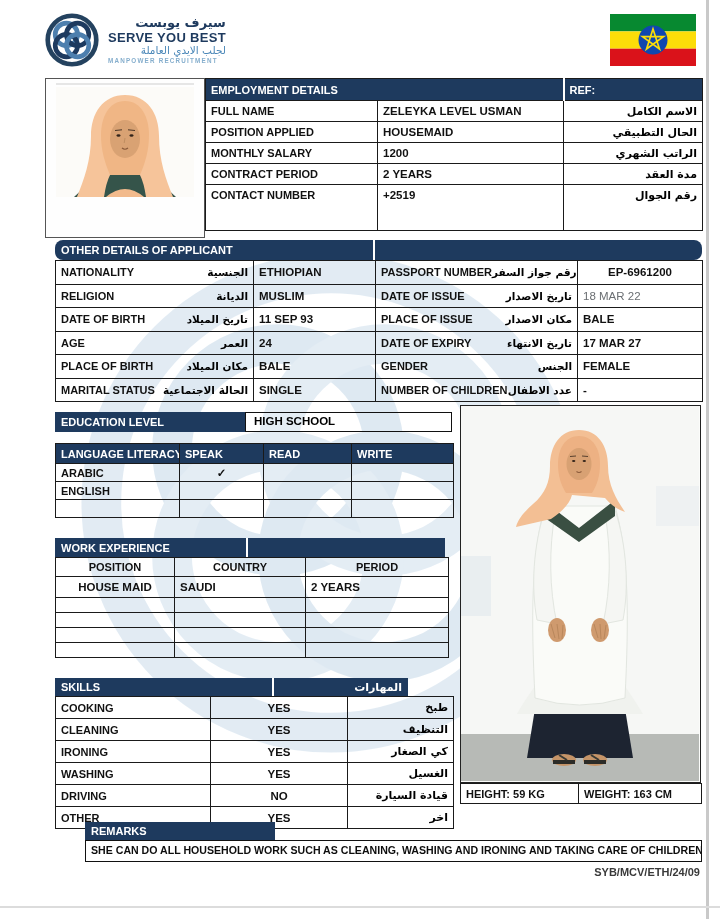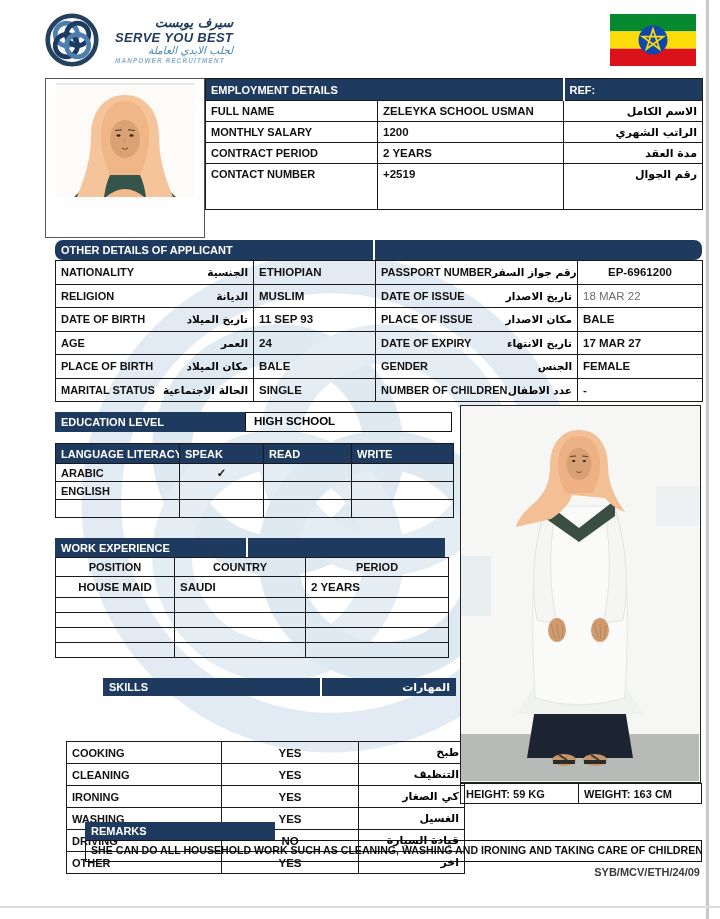--- a/index.html
+++ b/index.html
@@ -11,21 +11,21 @@
   .abs { position:absolute; }
 
   
   .edge-r { position:absolute; left:706px; top:0; width:3px; height:919px; background:#c9c9c9; }
   .edge-b { position:absolute; left:0; top:906px; width:720px; height:2px; background:#dcdcdc; }
 
   
   .watermark { position:absolute; left:66px; top:238px; width:530px; height:530px; opacity:.22; }
 
   
-  .logo-wrap { left:44px; top:12px; display:flex; align-items:center; gap:15px;font-style:italic; }
+  .logo-wrap { left:44px; top:12px; display:flex; align-items:center; gap:8px; }
   .logo-text { display:flex; flex-direction:column; line-height:1.12; }
   .logo-ar-title { font-family:"DejaVu Sans",sans-serif; font-size:13px; font-weight:bold; color:#1e3a5e; direction:rtl; }
   .logo-title { font-size:13px; font-weight:bold; color:#1e3a5e; letter-spacing:.3px; }
   .logo-ar-sub { font-family:"DejaVu Sans",sans-serif; font-size:10.5px; color:#4a87b8; direction:rtl; }
   .logo-sub { font-size:6.3px; color:#85aecd; letter-spacing:1.2px; font-weight:bold; }
   .flag { left:610px; top:14px; }
 
   
   .navybar {
     background:#1e3a5e; color:#fff; font-weight:bold; font-size:11px;
@@ -47,36 +47,36 @@
   .ar { font-family:"DejaVu Sans",sans-serif; direction:rtl; text-align:right; font-weight:bold; font-size:11px; }
   td.dualcell > .dual-in { display:flex; justify-content:space-between; align-items:center; }
   .dl { font-weight:bold; color:#111; }
   .ar-inline { font-family:"DejaVu Sans",sans-serif; direction:rtl; font-weight:bold; font-size:10.5px; }
   .ctr { text-align:center; }
   .emp-tbl  { left:205px; top:78px;  width:497px; }
   .od-left  { left:55px;  top:260px; width:320px; }
   .od-right { left:375px; top:260px; width:327px; }
   .lang-tbl { left:55px;  top:443px; width:398px; }
   .work-tbl { left:55px;  top:557px; width:393px; }
-  .skill-tbl{ left:66px;  top:696px; width:398px;margin-top:45px; }
+  .skill-tbl{ left:55px;  top:696px; width:398px; }
   .hw-tbl   { left:460px; top:783px; width:241px; }
   tr.h22{height:22px} tr.h21{height:21px} tr.h46{height:46px}
   tr.h24{height:23.5px} tr.h20{height:20px} tr.h18{height:18px}
   tr.h19{height:19px} tr.h15{height:15px} tr.hsk{height:22px}
 
   
   .photo-box { left:45px; top:78px; width:160px; height:160px; border:1px solid #555; background:#fff; box-sizing:border-box; }
   .body-box { left:460px; top:405px; width:241px; height:378px; border:1.5px solid #222; background:#fbfcfa; box-sizing:border-box; overflow:hidden; }
 
   
   .od-hdr   { left:55px; top:240px; width:647px; height:20px; position:absolute;border-radius:8px; }
   .edu-bar  { left:55px; top:412px; width:190px; height:20px; position:absolute; }
   .edu-val  { left:245px; top:412px; width:207px; height:20px; position:absolute; border:1.5px solid #111; box-sizing:border-box; font-weight:bold; font-size:11.5px; line-height:17px; padding-left:8px; }
   .work-bar { left:55px; top:538px; width:390px; height:19px; position:absolute; }
-  .skill-bar{ left:55px; top:678px; width:353px; height:18px; position:absolute; justify-content:space-between;margin-left:48px; }
+  .skill-bar{ left:55px; top:678px; width:353px; height:18px; position:absolute; justify-content:space-between; }
   .skill-bar .artitle { font-family:"DejaVu Sans",sans-serif; direction:rtl; font-size:11px; font-weight:bold; }
   .rem-bar  { left:85px; top:822px; width:190px; height:18px; position:absolute; }
   .rem-box  { left:85px; top:840px; width:617px; height:22px; position:absolute; border:1.6px solid #111; box-sizing:border-box; font-weight:bold; font-size:10.6px; line-height:19px; padding-left:5px; white-space:nowrap; overflow:hidden; color:#0d0d0d; }
   .footer-ref { left:500px; top:866px; width:200px; position:absolute; text-align:right; font-size:11px; font-weight:bold; color:#3a3a3a; }
 </style>
 </head>
 <body>
 
 <div class="page">
 
@@ -136,22 +136,27 @@
         <col style="width:186px">
         <col style="width:139px">
       </colgroup>
     <tbody>
         <tr class="h22">
       <td class="hdr" colspan="2">EMPLOYMENT DETAILS</td>
       <td class="hdr refcell">REF:</td>
     </tr>
     <tr class="h21">
       <td class="lbl">FULL NAME</td>
-      <td class="val">ZELEYKA  SCHOOL  USMAN</td>
+      <td class="val">ZELEYKA  LEVEL  USMAN</td>
       <td class="ar">الاسم الكامل</td>
+    </tr>
+    <tr class="h21">
+      <td class="lbl">POSITION APPLIED</td>
+      <td class="val">HOUSEMAID</td>
+      <td class="ar">الحال التطبيقي</td>
     </tr>
     <tr class="h21">
       <td class="lbl">MONTHLY SALARY</td>
       <td class="val">1200</td>
       <td class="ar">الراتب الشهري</td>
     </tr>
     <tr class="h21">
       <td class="lbl">CONTRACT PERIOD</td>
       <td class="val">2 YEARS</td>
       <td class="ar">مدة العقد</td>

